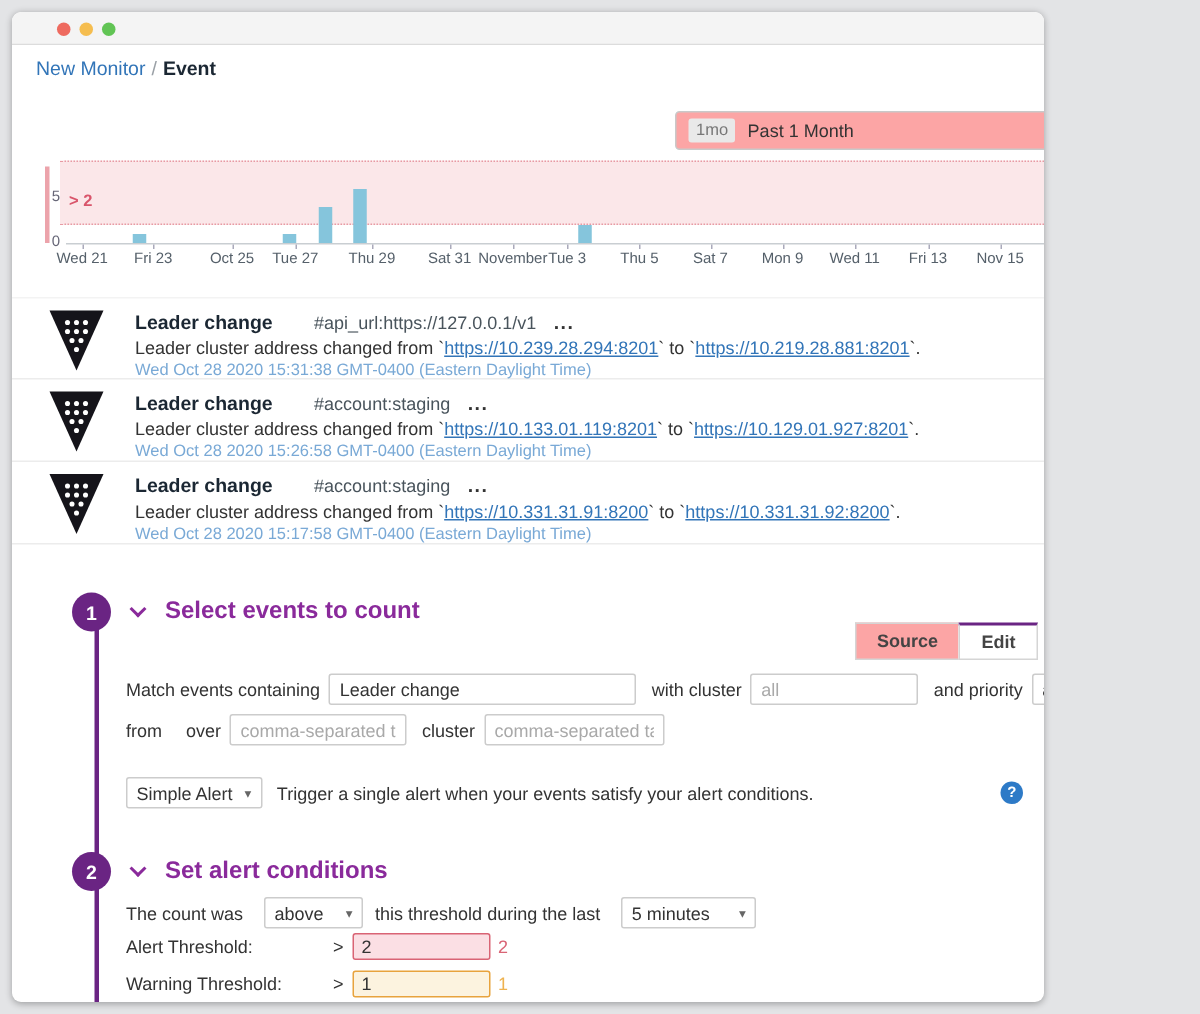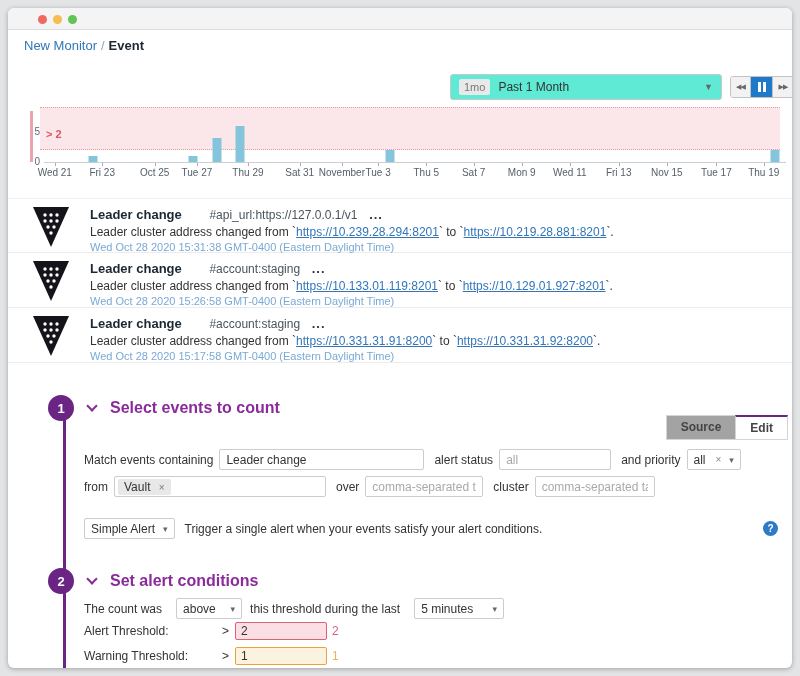--- a/index.html
+++ b/index.html
@@ -1,36 +1,36 @@
 <!DOCTYPE html>
 <html><head>
 <meta charset="utf-8">
 <style>
   * { box-sizing: border-box; margin: 0; padding: 0; }
   html,body { width:800px; height:676px; overflow:hidden; }
   body { background:#e3e4e6; font-family:"Liberation Sans", sans-serif; color:#333; }
 
-  .window { position:absolute; left:8px; top:8px; width:784px; height:660px;
+  .window { position:absolute; left:8px; top:8px; width:688px; height:660px;
     background:#fff; border-radius:6px; box-shadow:0 1px 5px rgba(0,0,0,.3); overflow:hidden; }
 
   
   .titlebar { position:absolute; left:0; top:0; width:100%; height:22px;
     background:#f4f4f4; border-bottom:1px solid #dcdcdc; border-radius:6px 6px 0 0; }
   .dot { position:absolute; top:7px; width:9px; height:9px; border-radius:50%; }
   .dot.r { left:30px; background:#ee6a5f; } .dot.y { left:45px; background:#f5bd4f; } .dot.g { left:60px; background:#61c454; }
 
   
   .breadcrumb { position:absolute; left:16px; top:30px; font-size:13px; }
   .breadcrumb a { color:#3275b8; text-decoration:none; cursor:pointer; }
   .breadcrumb .sep { color:#9aa0a6; margin:0 4px; }
   .breadcrumb b { color:#1b2733; font-weight:bold; }
 
   
   .timeselect { position:absolute; left:442px; top:66px; width:272px; height:26px;
-    border:1px solid #c9c9c9; border-radius:3px; background:#5eead4; display:flex; align-items:center; font-size:12px; cursor:pointer; }
+    border:1px solid #c9c9c9; border-radius:3px; background:#fca5a5; display:flex; align-items:center; font-size:12px; cursor:pointer; }
   .timeselect .badge { background:#e9e9e9; color:#777; font-size:11px; padding:2px 5px; border-radius:2px; margin:0 8px 0 8px; }
   .timeselect .val { color:#333; }
   .timeselect .caret { margin-left:auto; margin-right:8px; color:#666; font-size:9px; }
   .controls { position:absolute; left:722px; top:68px; height:22px; display:flex; border:1px solid #c2c2c2; border-radius:3px; overflow:hidden; }
   .ctl { width:20px; height:100%; display:flex; align-items:center; justify-content:center;
     background:#f2f2f2; color:#666; font-size:7px; letter-spacing:-1px; cursor:pointer; border-right:1px solid #c2c2c2; }
   .ctl:last-child { border-right:none; }
   .ctl.pause { width:22px; background:#1f79cb; }
   .pause-bars { display:flex; gap:2px; }
   .pause-bars i { display:block; width:3px; height:10px; background:#fff; }
@@ -67,21 +67,21 @@
   .s1 { top:387px; } .s2 { top:560px; }
   .stepnum { width:26px; height:26px; border-radius:50%; background:#6a2483; color:#fff;
     font-size:13px; font-weight:bold; display:flex; align-items:center; justify-content:center; position:relative; z-index:2; }
   .chev { width:8px; height:8px; border-right:2px solid #8a2a9b; border-bottom:2px solid #8a2a9b;
     transform:rotate(45deg); margin:-4px 0 0 14px; }
   .section-title { font-size:16px; font-weight:bold; color:#8a2a9b; margin-left:14px; }
 
   
   .tabs { position:absolute; right:4px; top:407px; display:flex; }
   .tab { padding:4px 14px; font-size:12px; font-weight:bold; color:#444; border:1px solid #d5d5d5; cursor:pointer; }
-  .tab.source { background:#a3a3a3; border-right:none; }
+  .tab.source { background:#fca5a5; border-right:none; }
   .tab.edit { background:#fff; border-top:2px solid #6a2483; }
 
   
   .frow { position:absolute; left:76px; display:flex; align-items:center; font-size:12px; white-space:nowrap; }
   .frow label { margin-right:6px; color:#333; }
   .frow .gap { width:10px; }
   input.txt { height:21px; border:1px solid #ccc; border-radius:2px; font-size:12px; padding:0 6px;
     font-family:"Liberation Sans",sans-serif; color:#333; }
   input.txt::placeholder { color:#a9a9a9; }
   .row1 { top:441px; } .row2 { top:468px; }
@@ -283,36 +283,33 @@
 
   <div class="tabs">
     <div class="tab source">Source</div>
     <div class="tab edit">Edit</div>
   </div>
 
   <div class="frow row1">
     <label>Match events containing</label>
     <input class="txt" style="width: 205px;" value="Leader change">
     <span class="gap"></span>
-    <label>alert status</label>
+    <label>with cluster</label>
     <input class="txt" style="width: 112px;" placeholder="all">
     <span class="gap"></span>
     <label>and priority</label>
     <div class="selbox">
       <span>all</span>
       <span class="x">×</span>
       <span class="caret">▾</span>
     </div>
   </div>
 
   <div class="frow row2">
     <label>from</label>
-    <div class="chipinput">
-      <span class="chip"><span>Vault</span> <span class="x">×</span></span>
-    </div>
     <span class="gap"></span>
     <label>over</label>
     <input class="txt" style="width: 118px;" placeholder="comma-separated tags">
     <span class="gap"></span>
     <label>cluster</label>
     <input class="txt" style="width: 120px;" placeholder="comma-separated tags">
   </div>
 
   <div class="frow alertrow">
     <div class="selbox">

